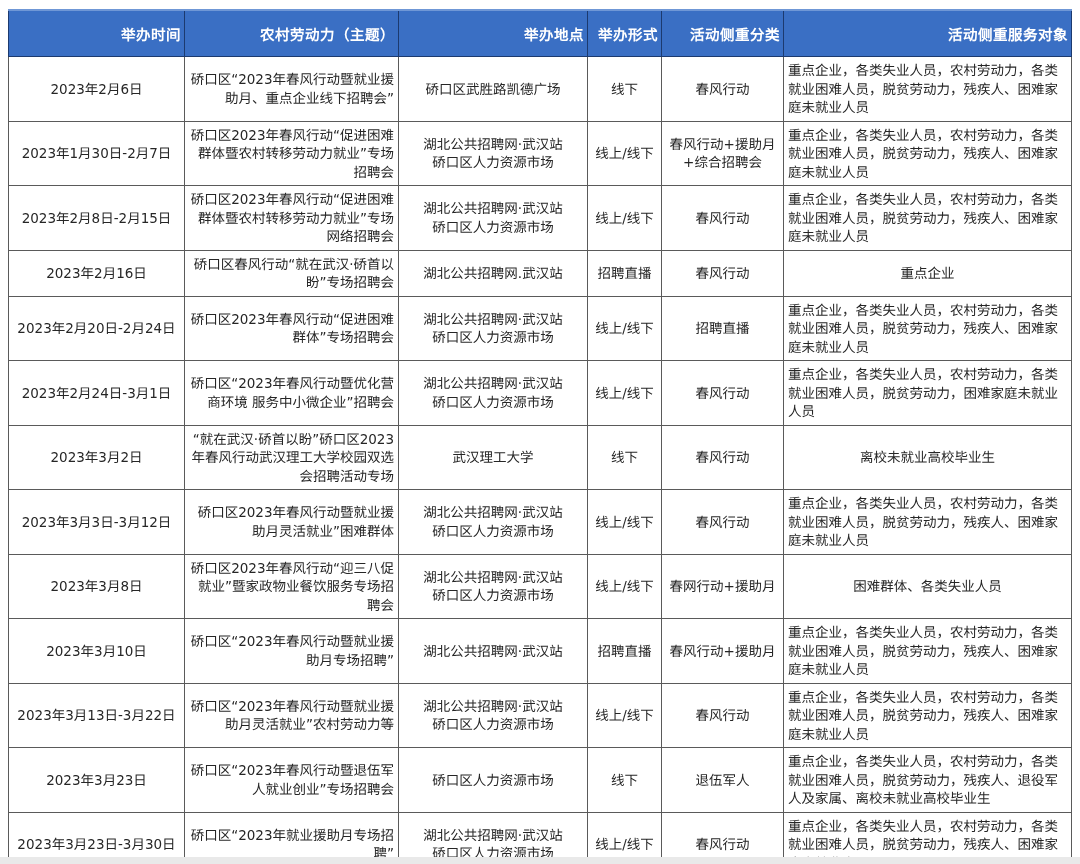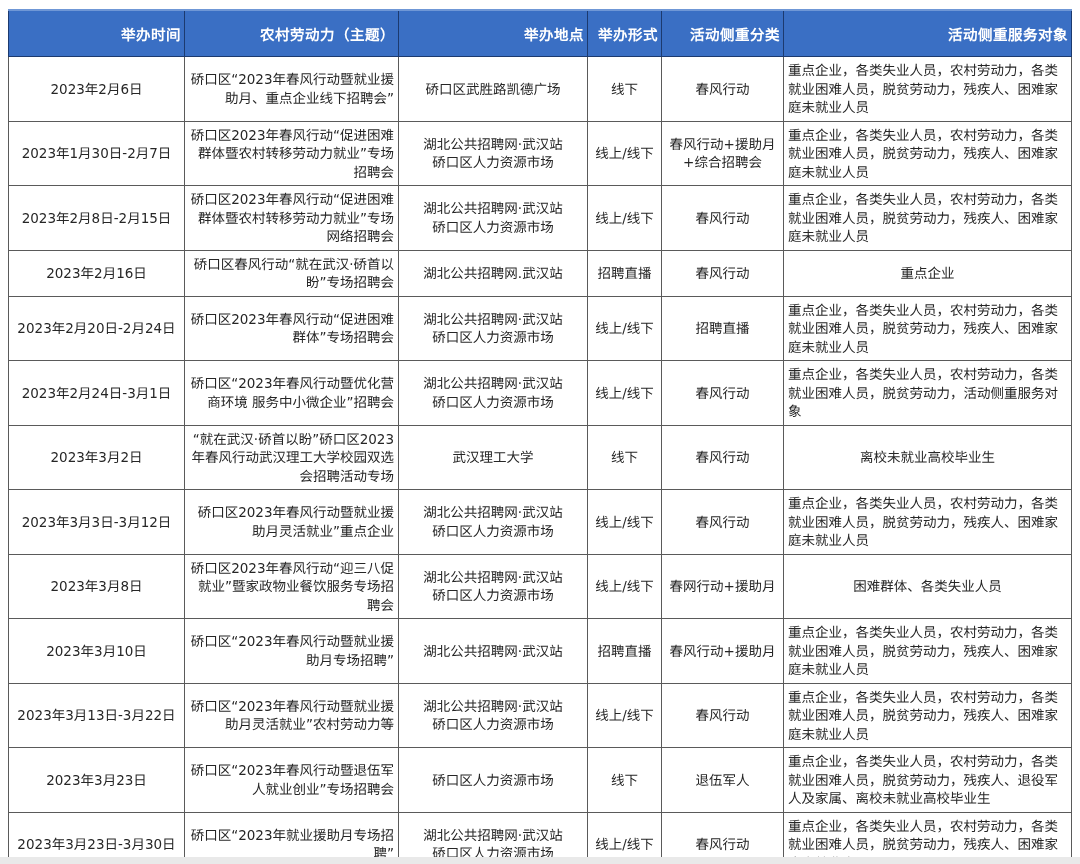--- a/index.html
+++ b/index.html
@@ -143,33 +143,33 @@
           <td class="col-category">招聘直播</td>
           <td class="col-targets">重点企业，各类失业人员，农村劳动力，各类就业困难人员，脱贫劳动力，残疾人、困难家庭未就业人员</td>
         </tr>
         <tr>
           <td class="col-time">2023年2月24日-3月1日</td>
           <td class="col-name">硚口区“2023年春风行动暨优化营商环境 服务中小微企业”招聘会</td>
           <td class="col-location">湖北公共招聘网·武汉站
 硚口区人力资源市场</td>
           <td class="col-format">线上/线下</td>
           <td class="col-category">春风行动</td>
-          <td class="col-targets">重点企业，各类失业人员，农村劳动力，各类就业困难人员，脱贫劳动力，活动侧重服务对象</td>
+          <td class="col-targets">重点企业，各类失业人员，农村劳动力，各类就业困难人员，脱贫劳动力，困难家庭未就业人员</td>
         </tr>
         <tr>
           <td class="col-time">2023年3月2日</td>
           <td class="col-name">“就在武汉·硚首以盼”硚口区2023年春风行动武汉理工大学校园双选会招聘活动专场</td>
           <td class="col-location">武汉理工大学</td>
           <td class="col-format">线下</td>
           <td class="col-category">春风行动</td>
           <td class="col-targets center">离校未就业高校毕业生</td>
         </tr>
         <tr>
           <td class="col-time">2023年3月3日-3月12日</td>
-          <td class="col-name">硚口区2023年春风行动暨就业援助月灵活就业”重点企业</td>
+          <td class="col-name">硚口区2023年春风行动暨就业援助月灵活就业”困难群体</td>
           <td class="col-location">湖北公共招聘网·武汉站
 硚口区人力资源市场</td>
           <td class="col-format">线上/线下</td>
           <td class="col-category">春风行动</td>
           <td class="col-targets">重点企业，各类失业人员，农村劳动力，各类就业困难人员，脱贫劳动力，残疾人、困难家庭未就业人员</td>
         </tr>
         <tr>
           <td class="col-time">2023年3月8日</td>
           <td class="col-name">硚口区2023年春风行动“迎三八促就业”暨家政物业餐饮服务专场招聘会</td>
           <td class="col-location">湖北公共招聘网·武汉站

